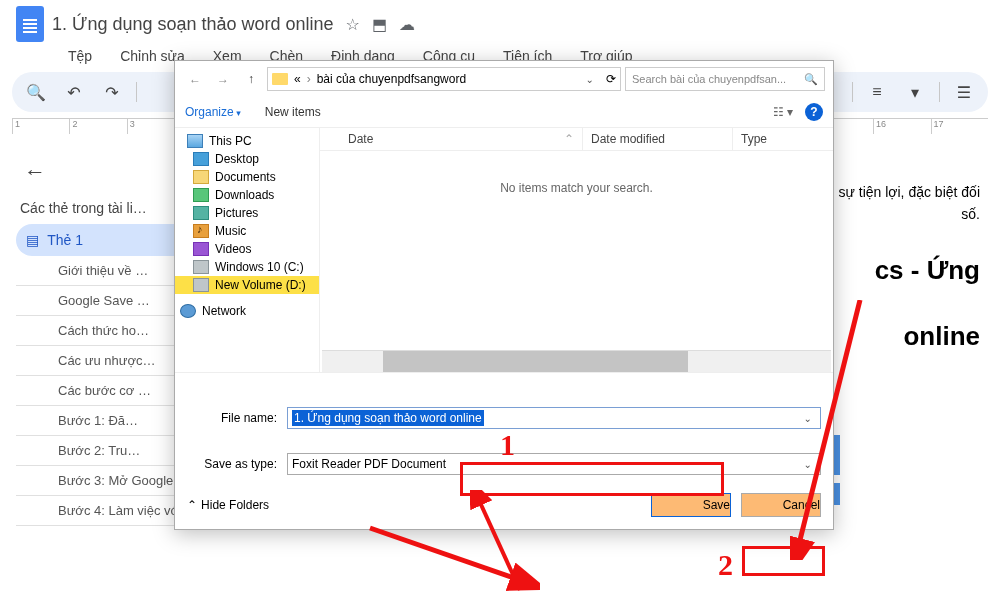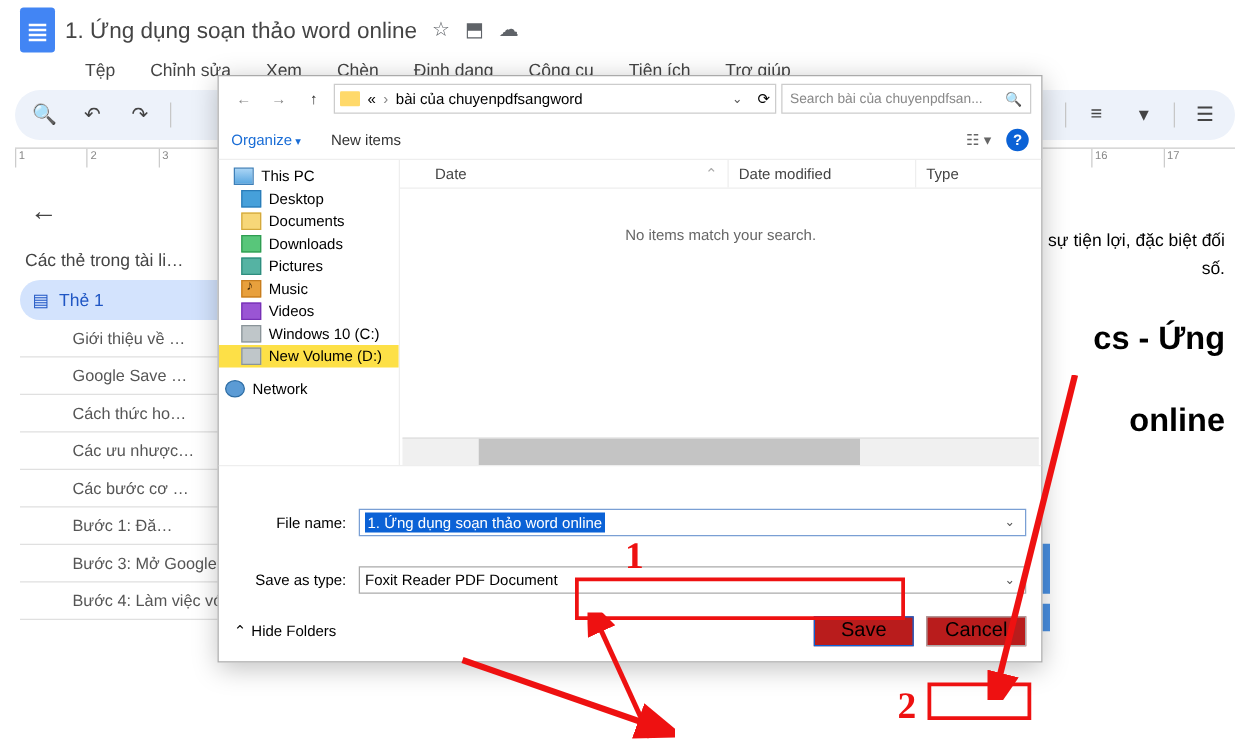--- a/index.html
+++ b/index.html
@@ -93,21 +93,21 @@
 .dlg-footer { padding: 10px 12px 12px; border-top: 1px solid #eee; position: relative; }
 .form-row { display: flex; align-items: center; margin-bottom: 6px; margin-top: 24px; }
 .form-label { width: 100px; text-align: right; padding-right: 10px; font-size: 12px; }
 .form-input { flex: 1; height: 22px; border: 1px solid #7a9fd4; padding: 0 4px; font-size: 12px; position: relative; display: flex; align-items: center; }
 .form-input.fname { background: #fff; }
 .fname-sel { background: #0b62d6; color: #fff; padding: 1px 2px; }
 .form-input.stype { border: 1px solid #aaa; background: #fff; }
 .combo-arrow { margin-left: auto; color: #555; font-size: 10px; padding: 0 4px; }
 .btn-row { display: flex; align-items: center; margin-top: 18px; gap: 12px; }
 .hide-folders { font-size: 12px; display: flex; align-items: center; gap: 4px; cursor: pointer; }
-.btn { width: 80px; height: 24px; border: 1px solid #aaa; background: #b91c1c; font-size: 16px; cursor: pointer; }
+.btn { width: 80px; height: 24px; border: 1px solid #aaa; background: #fdba74; font-size: 12px; cursor: pointer; text-align: right; }
 .btn.save { border: 1px solid #0b62d6; }
 .btn-row .btns { margin-left: auto; display: flex; gap: 10px; }
 
 
 .anno-box1 { position: absolute; border: 3px solid #e11; left: 460px; top: 462px; width: 264px; height: 34px; pointer-events: none; }
 .anno-box2 { position: absolute; border: 3px solid #e11; left: 742px; top: 546px; width: 83px; height: 30px; pointer-events: none; }
 .anno-num1 { position: absolute; left: 500px; top: 428px; color: #e11; font-size: 30px; font-weight: bold; font-family: 'Times New Roman', serif; pointer-events: none; }
 .anno-num2 { position: absolute; left: 718px; top: 548px; color: #e11; font-size: 30px; font-weight: bold; font-family: 'Times New Roman', serif; pointer-events: none; }
 .arrow1 { position: absolute; left: 470px; top: 490px; pointer-events: none; }
 .arrow2 { position: absolute; left: 790px; top: 300px; pointer-events: none; }
@@ -182,20 +182,21 @@
     <div class="outline-item active">
       <span>▤</span>
       <span>Thẻ 1</span>
     </div>
     <div class="outline-sub">Giới thiệu về …</div>
     <div class="outline-sub">Google Save …</div>
     <div class="outline-sub">Cách thức ho…</div>
     <div class="outline-sub">Các ưu nhược…</div>
     <div class="outline-sub">Các bước cơ …</div>
     <div class="outline-sub">Bước 1: Đă…</div>
+    <div class="outline-sub">Bước 2: Tru…</div>
     <div class="outline-sub">Bước 3: Mở Google Docs</div>
     <div class="outline-sub">Bước 4: Làm việc với G…</div>
   </div>
   <div class="doc-content">
     <div class="doc-text1" style="text-align:right">sự tiện lợi, đặc biệt đối</div>
     <div class="doc-text1" style="text-align:right;padding-top:6px">số.</div>
     <div class="doc-h2" style="text-align:right">cs - Ứng</div>
     <div class="doc-h2" style="text-align:right">online</div>
     <div class="blue-bars">
       <div class="blue-bar1"></div>

